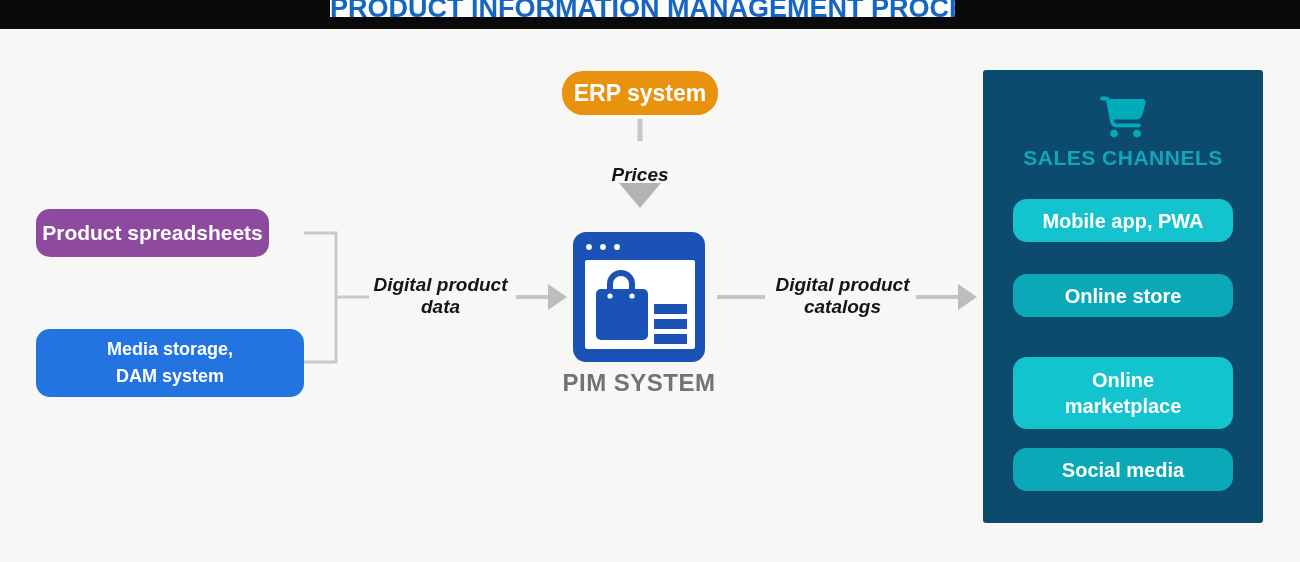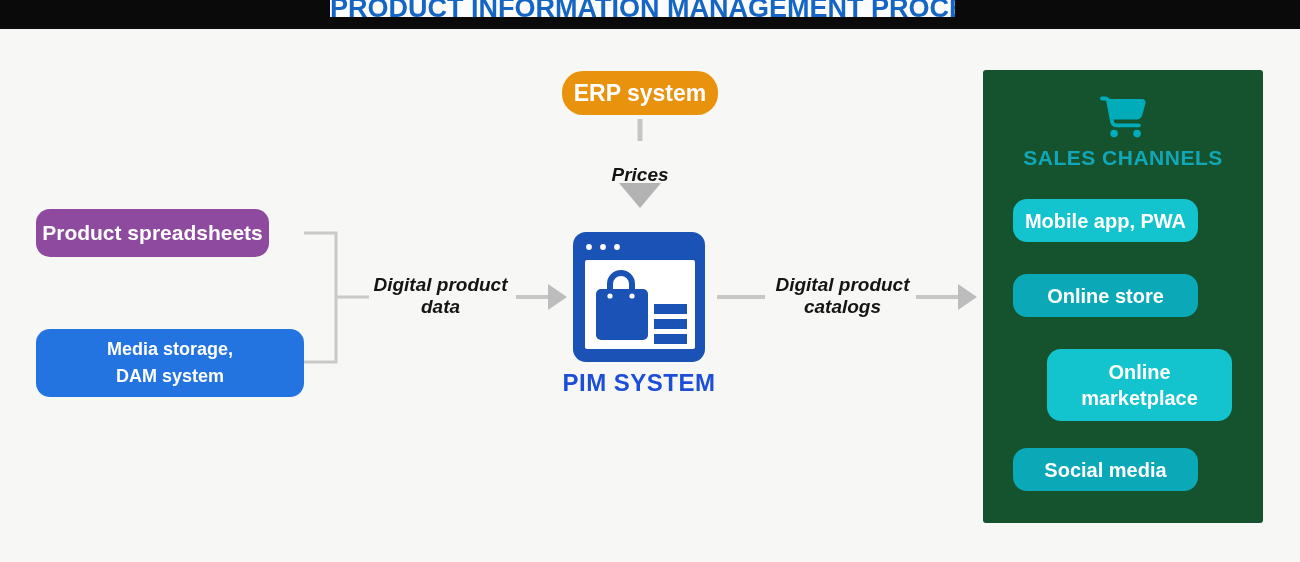--- a/index.html
+++ b/index.html
@@ -36,43 +36,43 @@
   }
   .lbl-data{left:363px;top:274px;width:155px;}
   .lbl-catalogs{left:765px;top:274px;width:155px;}
   .lbl-prices{left:590px;top:164px;width:100px;}
   
   .connectors{position:absolute;left:0;top:0;width:1300px;height:562px;pointer-events:none;}
   
   .pim-icon{position:absolute;left:573px;top:232px;width:132px;height:130px;}
   .pim-label{
     position:absolute;left:548px;top:369px;width:182px;text-align:center;
-    font-size:24px;font-weight:800;color:#1d4ed8;letter-spacing:0.5px;
+    font-size:24px;font-weight:800;color:#737373;letter-spacing:0.5px;
   }
   
   .panel{
     position:absolute;left:983px;top:70px;width:280px;height:453px;
-    background:#14532d;border-radius:3px;
+    background:#0c4a6e;border-radius:3px;
   }
   .cart-icon{position:absolute;left:117px;top:26px;width:46px;height:42px;}
   .panel-heading{
     position:absolute;left:0;top:76px;width:100%;text-align:center;
     font-size:21px;font-weight:800;color:#12a7b8;letter-spacing:0.5px;
   }
   .channel-btn{
-    position:absolute;left:30px;width:185px;border-radius:14px;
+    position:absolute;left:30px;width:220px;border-radius:14px;
     display:flex;align-items:center;justify-content:center;
     color:#fff;font-size:20px;font-weight:700;text-align:center;line-height:26px;
     box-sizing:border-box;
   }
   .tone-light{background:#13c3cd;}
   .tone-dark{background:#0ba9b8;}
   .btn-1{top:129px;height:43px;}
   .btn-2{top:204px;height:43px;}
-  .btn-3{top:279px;height:72px;padding:3px 28px;margin-left:34px;}
+  .btn-3{top:287px;height:72px;padding:3px 28px;}
   .btn-4{top:378px;height:43px;}
 </style>
 </head>
 <body>
 
 <div class="stage">
 
   <div class="topbar"></div>
   <div class="title-box">
     <span>PRODUCT INFORMATION MANAGEMENT PROCESS</span>

